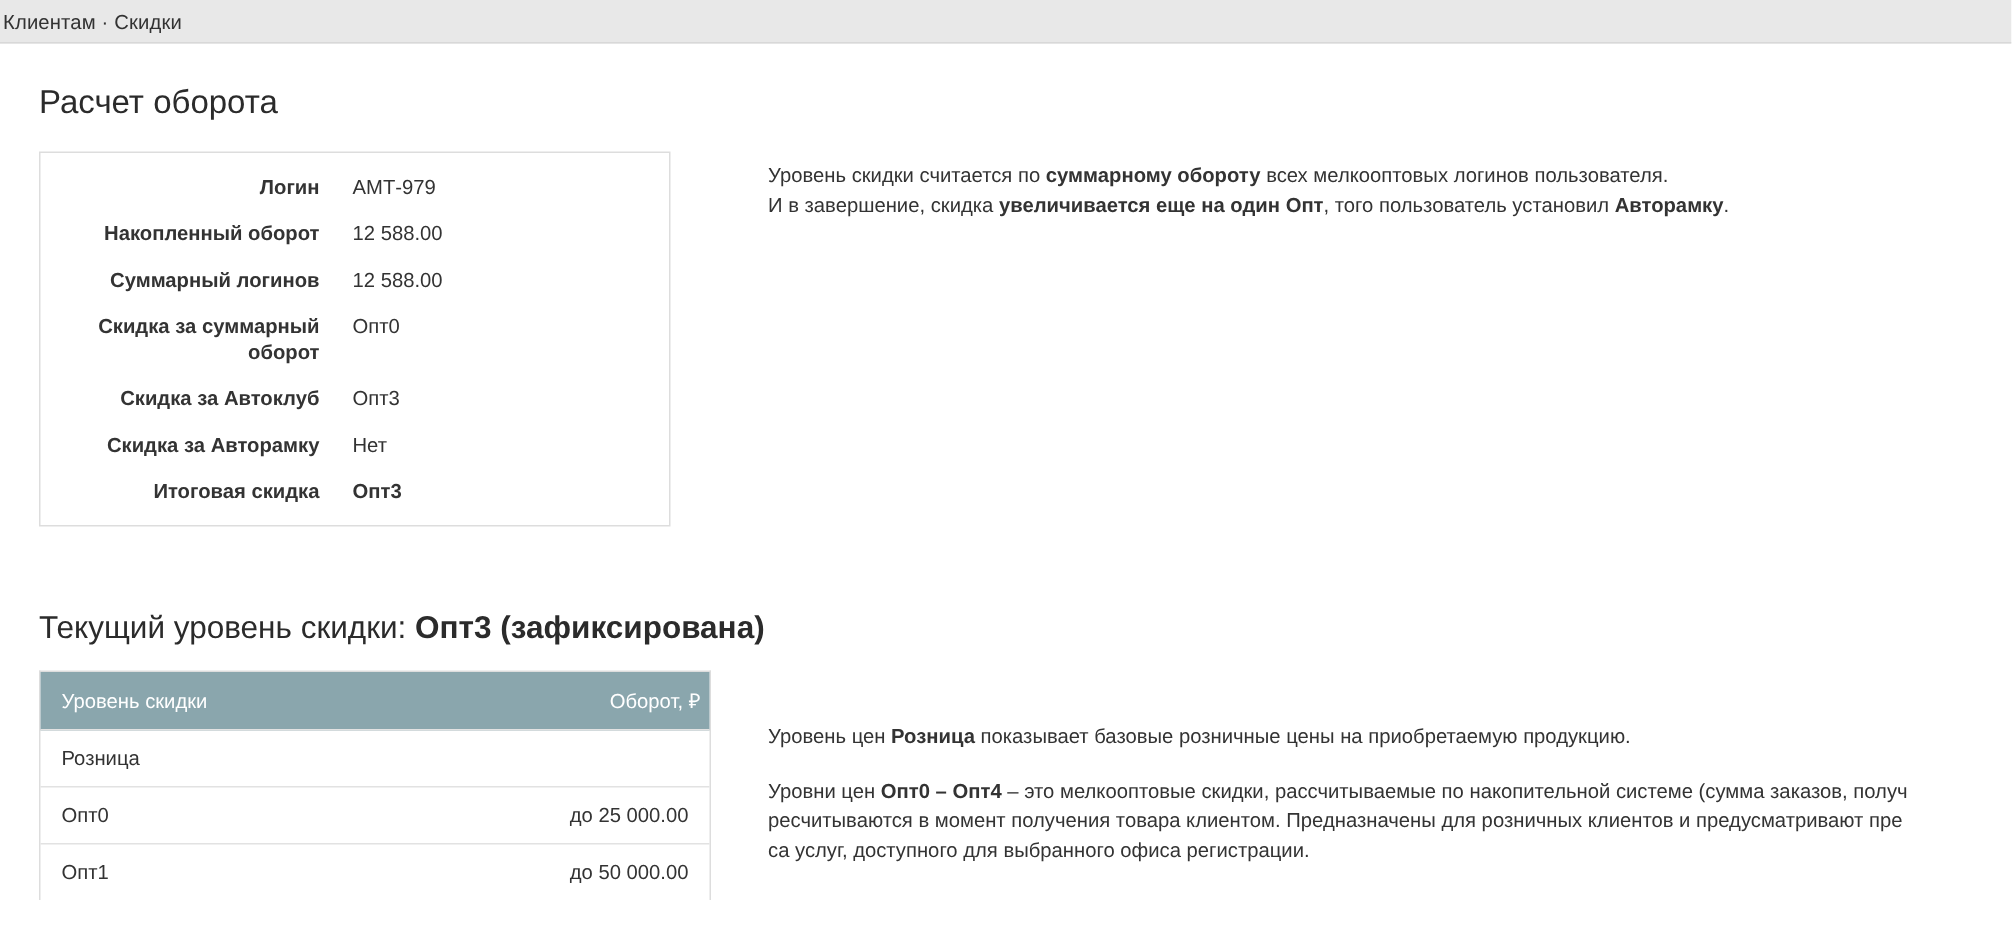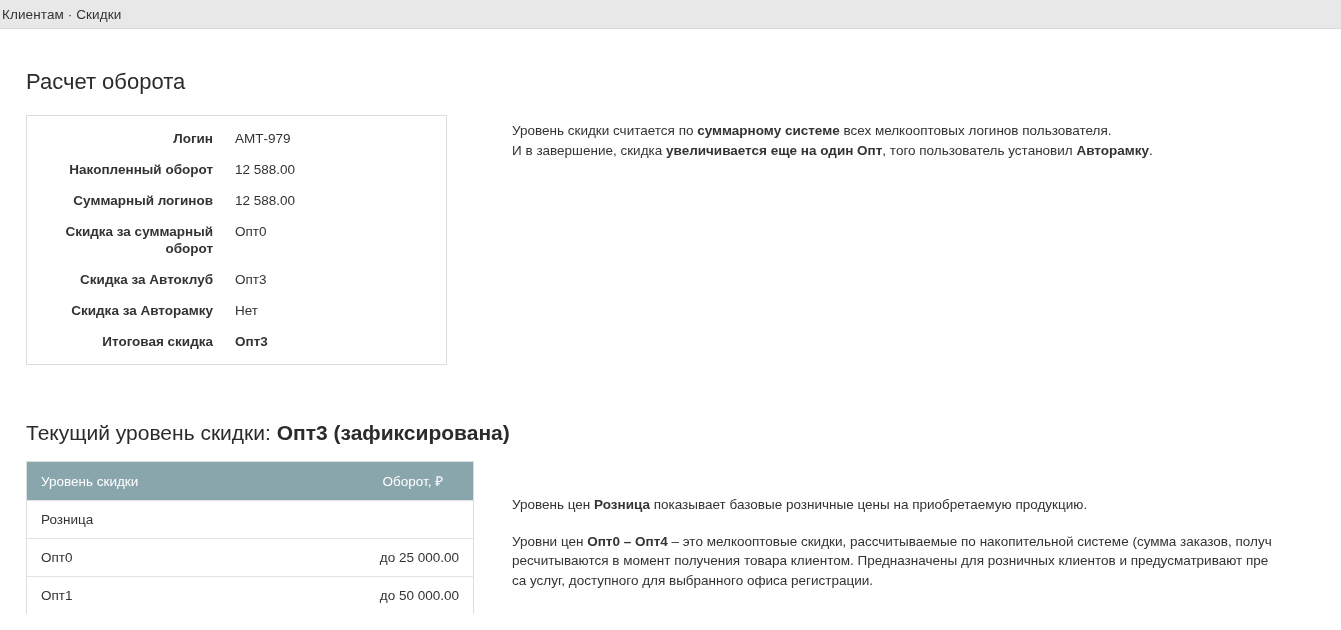--- a/index.html
+++ b/index.html
@@ -24,21 +24,21 @@
     letter-spacing: .1px;
   }
   .page {
     position: relative;
     padding: 0 0 0 0;
   }
   .h1 {
     font-size: 22px;
     font-weight: 400;
     color: #2b2b2b;
-    margin: 40px 0 0 26px;
+    margin: 26px 0 0 26px;
   }
   .cols {
     display: flex;
     align-items: flex-start;
   }
   .left-col { width: 500px; flex: 0 0 500px; }
   .right-col { flex: 1 1 auto; padding-top: 26px; }
 
   
   .infobox {
@@ -97,21 +97,21 @@
     border-bottom: none;
     background: #fff;
   }
   table.disc { width: 100%; border-collapse: collapse; }
   table.disc th {
     background: #8aa6ad;
     color: #ffffff;
     font-size: 13.5px;
     font-weight: normal;
     text-align: left;
-    padding: 10px 30px;
+    padding: 10px 6px;
   }
   table.disc th.r { text-align: right; }
   table.disc td {
     font-size: 13.5px;
     color: #333333;
     padding: 11px 14px;
     border-top: 1px solid #e2e2e2;
   }
   table.disc td.r { text-align: right; }
   table.disc tr.head-row th:first-child { padding-left: 14px; }
@@ -172,21 +172,21 @@
             <td class="val strong">Опт3</td>
           </tr>
         </tbody>
           </table>
       </div>
     </div>
 
     <div class="right-col">
       <div class="note">
         <div>
-          <span>Уровень скидки считается по </span><b>суммарному системе</b><span> всех мелкооптовых логинов пользователя.</span>
+          <span>Уровень скидки считается по </span><b>суммарному обороту</b><span> всех мелкооптовых логинов пользователя.</span>
         </div>
         <div>
           <span>И в завершение, скидка </span><b>увеличивается еще на один Опт</b><span>, того пользователь установил </span><b>Авторамку</b><span>.</span>
         </div>
       </div>
     </div>
   </div>
 
   <div class="h2">
     <span>Текущий уровень скидки: </span><b>Опт3 (зафиксирована)</b>

